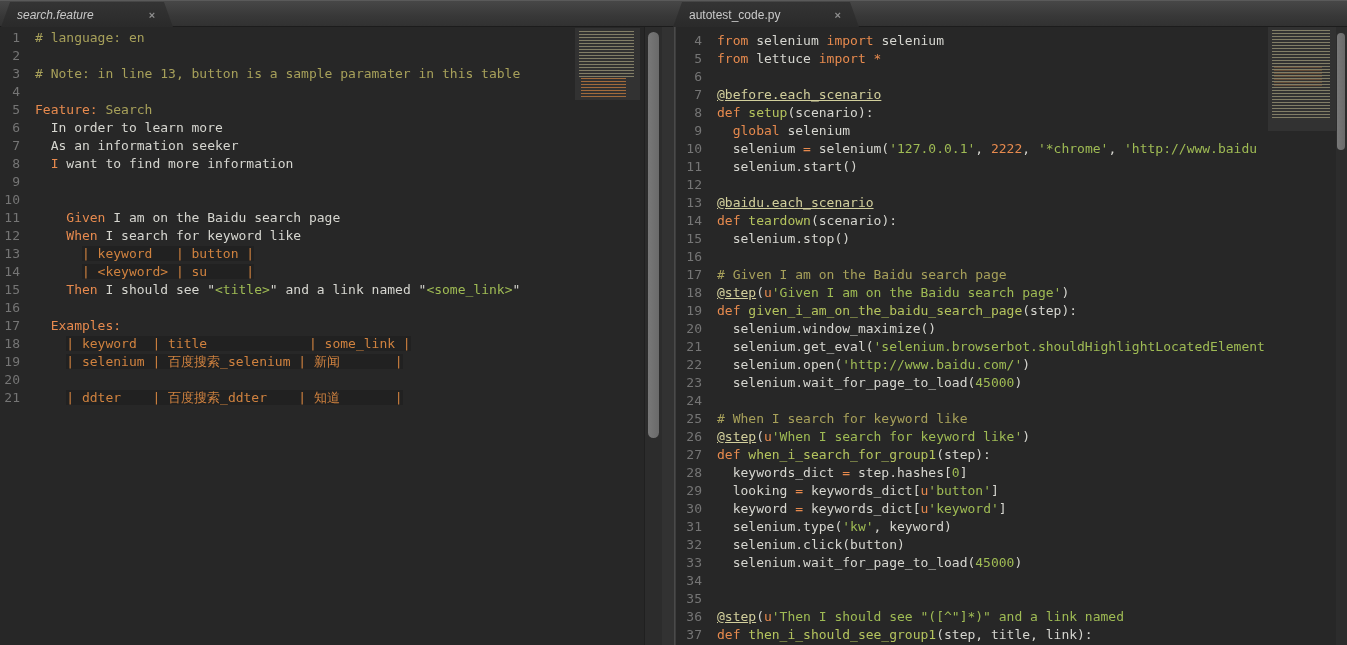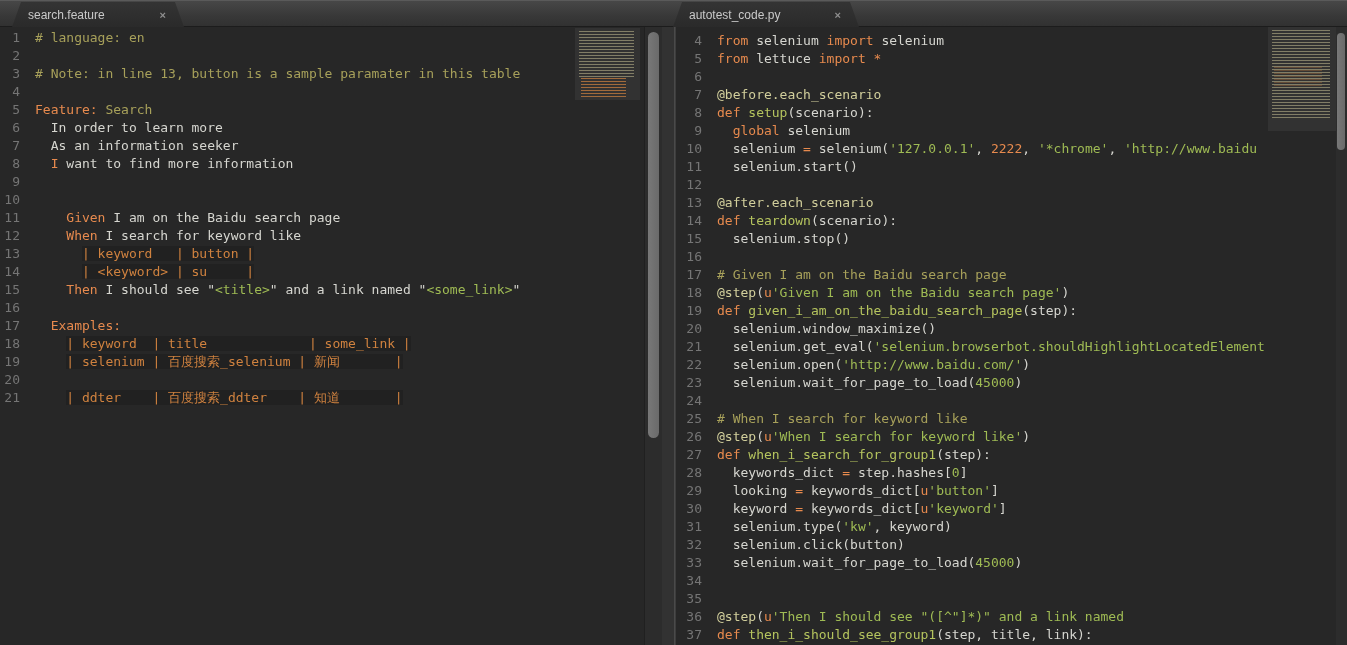--- a/index.html
+++ b/index.html
@@ -9,42 +9,42 @@
   
   .tabbar{position:absolute;left:0;top:0;width:100%;height:27px;
     background:linear-gradient(#474747,#383838 60%,#313131);
     border-top:1px solid #5a5a5a;border-bottom:1px solid #1c1c1c;box-sizing:border-box;}
   .tab{position:absolute;top:1px;height:25px;background:linear-gradient(#343434,#2a2a2a);
     clip-path:polygon(9px 0,calc(100% - 9px) 0,100% 100%,0 100%);
     display:flex;align-items:center;justify-content:space-between;
     font-family:"Liberation Sans",sans-serif;font-size:12px;color:#c9c9c9;
     padding:0 18px 0 16px;box-sizing:border-box;cursor:pointer;}
   .tab .close{margin-left:14px;color:#8f8f8f;font-size:11px;font-weight:bold;}
-  .tab-left{left:12px;width:172px;}
+  .tab-left{left:1px;width:172px;font-style:italic;}
   .tab-right{left:673px;width:186px;}
 
   
   .pane{position:absolute;top:27px;bottom:0;background:#272727;overflow:hidden;}
   .pane-left{left:0;width:644px;}
   .pane-right{left:675px;width:661px;border-left:1px solid #3d3d3d;}
   .clip{overflow:hidden;height:100%;}
   .pane-left .clip{width:644px;padding-top:2px;}
   .pane-right .clip{width:590px;padding-top:5px;}
 
   .line{display:flex;height:18px;line-height:18px;font-size:13px;white-space:pre;}
   .num{color:#757575;text-align:right;flex:none;}
   .pane-left .num{width:20px;}
   .pane-right .num{width:26px;}
   .code{padding-left:15px;color:#d6d6d0;}
 
   .tok-p{color:#d6d6d0;}
   .tok-k{color:#e78a4e;}
   .tok-c{color:#a7a05a;margin-top:26px;}
   .tok-g{color:#9fbb54;}
-  .tok-d{color:#d2cf9c;}
+  .tok-d{color:#d2cf9c;text-decoration:underline;}
   .tok-f{color:#b5c45e;}
   .tok-t{color:#d0823f;background:rgba(0,0,0,0.14);}
 
   
   .minimap{position:absolute;z-index:5;}
   .minimap-left{left:575px;top:28px;width:65px;height:72px;}
   .minimap-right{left:1268px;top:27px;width:68px;height:618px;background:#272727;}
   .mm-viewport{position:absolute;left:0;top:0;width:100%;background:rgba(255,255,255,0.05);}
   .minimap-left .mm-viewport{height:72px;}
   .minimap-right .mm-viewport{height:104px;}
@@ -126,21 +126,21 @@
     <div class="clip">
         <div class="line"><span class="num">4</span><span class="code"><span class="tok-k">from</span><span class="tok-p"> selenium </span><span class="tok-k">import</span><span class="tok-p"> selenium</span></span></div>
         <div class="line"><span class="num">5</span><span class="code"><span class="tok-k">from</span><span class="tok-p"> lettuce </span><span class="tok-k">import</span><span class="tok-k"> *</span></span></div>
         <div class="line"><span class="num">6</span><span class="code"></span></div>
         <div class="line"><span class="num">7</span><span class="code"><span class="tok-d">@before.each_scenario</span></span></div>
         <div class="line"><span class="num">8</span><span class="code"><span class="tok-k">def</span><span class="tok-p"> </span><span class="tok-f">setup</span><span class="tok-p">(scenario):</span></span></div>
         <div class="line"><span class="num">9</span><span class="code"><span class="tok-k">  global</span><span class="tok-p"> selenium</span></span></div>
         <div class="line"><span class="num">10</span><span class="code"><span class="tok-p">  selenium </span><span class="tok-k">=</span><span class="tok-p"> selenium(</span><span class="tok-g">'127.0.0.1'</span><span class="tok-p">, </span><span class="tok-k">2222</span><span class="tok-p">, </span><span class="tok-g">'*chrome'</span><span class="tok-p">, </span><span class="tok-g">'http://www.baidu</span></span></div>
         <div class="line"><span class="num">11</span><span class="code"><span class="tok-p">  selenium.start()</span></span></div>
         <div class="line"><span class="num">12</span><span class="code"></span></div>
-        <div class="line"><span class="num">13</span><span class="code"><span class="tok-d">@after.each_scenario</span></span></div>
+        <div class="line"><span class="num">13</span><span class="code"><span class="tok-d">@baidu.each_scenario</span></span></div>
         <div class="line"><span class="num">14</span><span class="code"><span class="tok-k">def</span><span class="tok-p"> </span><span class="tok-f">teardown</span><span class="tok-p">(scenario):</span></span></div>
         <div class="line"><span class="num">15</span><span class="code"><span class="tok-p">  selenium.stop()</span></span></div>
         <div class="line"><span class="num">16</span><span class="code"></span></div>
         <div class="line"><span class="num">17</span><span class="code"><span class="tok-c"># Given I am on the Baidu search page</span></span></div>
         <div class="line"><span class="num">18</span><span class="code"><span class="tok-d">@step</span><span class="tok-p">(</span><span class="tok-k">u</span><span class="tok-g">'Given I am on the Baidu search page'</span><span class="tok-p">)</span></span></div>
         <div class="line"><span class="num">19</span><span class="code"><span class="tok-k">def</span><span class="tok-p"> </span><span class="tok-f">given_i_am_on_the_baidu_search_page</span><span class="tok-p">(step):</span></span></div>
         <div class="line"><span class="num">20</span><span class="code"><span class="tok-p">  selenium.window_maximize()</span></span></div>
         <div class="line"><span class="num">21</span><span class="code"><span class="tok-p">  selenium.get_eval(</span><span class="tok-g">'selenium.browserbot.shouldHighlightLocatedElement'</span></span></div>
         <div class="line"><span class="num">22</span><span class="code"><span class="tok-p">  selenium.open(</span><span class="tok-g">'http://www.baidu.com/'</span><span class="tok-p">)</span></span></div>
         <div class="line"><span class="num">23</span><span class="code"><span class="tok-p">  selenium.wait_for_page_to_load(</span><span class="tok-g">45000</span><span class="tok-p">)</span></span></div>

